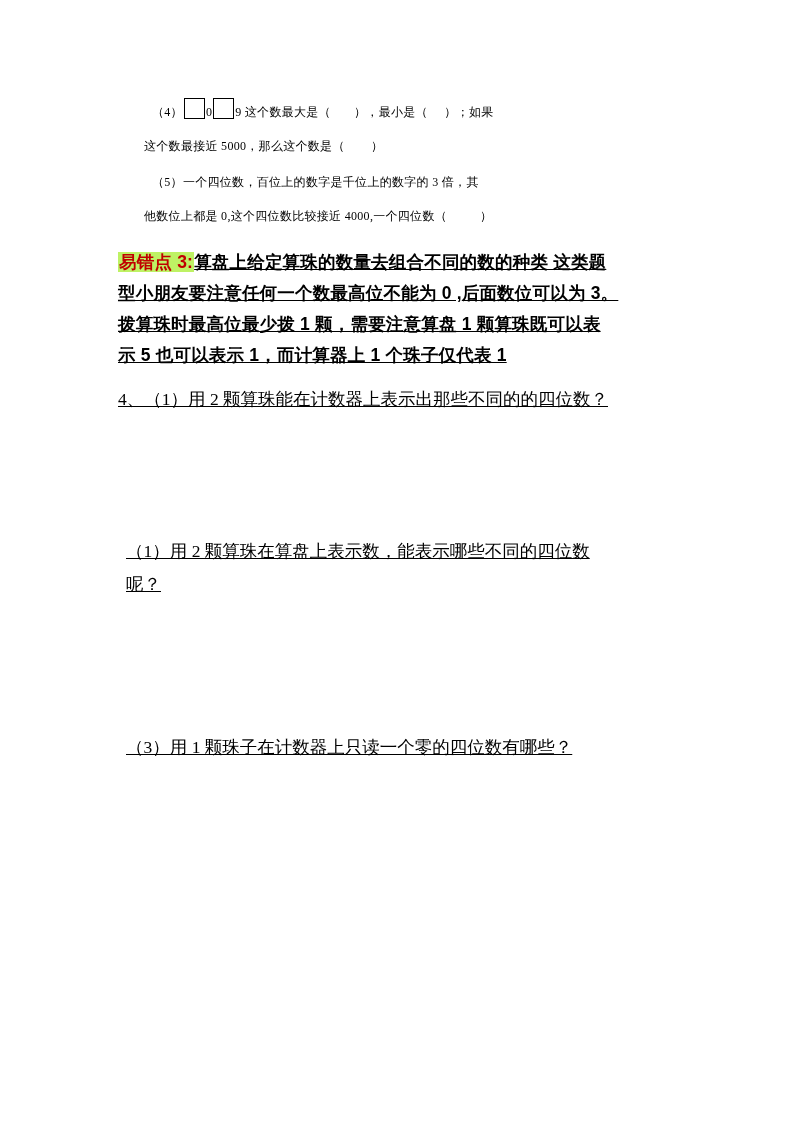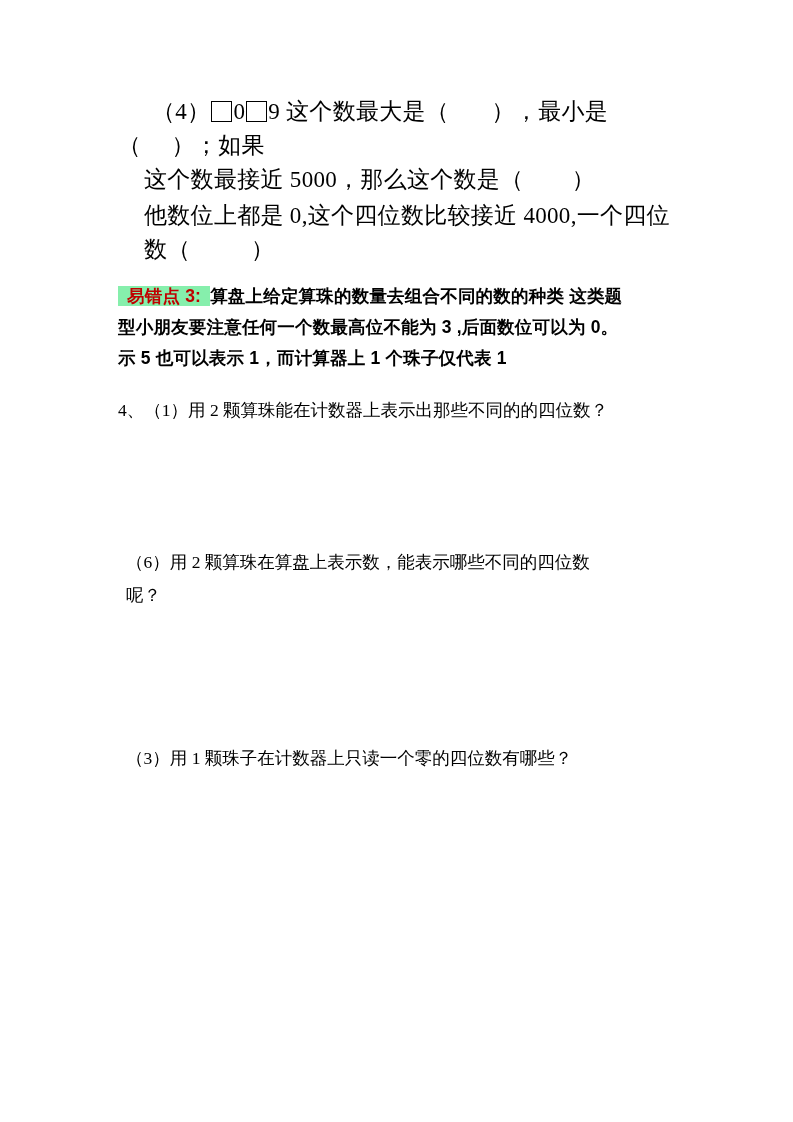--- a/index.html
+++ b/index.html
@@ -15,21 +15,21 @@
     overflow: hidden;
   }
   .page {
     position: relative;
     width: 793px;
     height: 1122px;
     box-sizing: border-box;
     padding: 95px 110px 0 118px;
   }
   .line {
-    font-size: 23px;
+    font-size: 12px;
     line-height: 34px;
     letter-spacing: 0.3px;
   }
   .q-block {
     margin-bottom: 2px;
   }
   .indent-1 {
     text-indent: 34px;
   }
   .indent-2 {
@@ -45,32 +45,34 @@
   }
   .tip {
     margin-top: 14px;
     font-family: "Liberation Sans", sans-serif;
     font-weight: bold;
     font-size: 17.5px;
     line-height: 31px;
     letter-spacing: 0.2px;
   }
   .tip-label {
-    background: #86efac;
+    background: #bef264;
     color: #c00000;
     font-weight: bold;
-    padding: 0 9px;
+    padding: 0 1px;
   }
   .tip-body {
     color: #000000;
+    text-decoration: underline;
   }
   .sec4 {
-    margin-top: 20px;
+    margin-top: 12px;
     font-size: 17.5px;
     line-height: 32px;
+    text-decoration: underline;
   }
   .sub-q {
     font-size: 17.5px;
     line-height: 33px;
     padding-left: 8px;
   }
   .gap-lg { height: 120px; }
   .gap-md { height: 130px; }
 </style>
 </head>
@@ -81,39 +83,43 @@
   <div class="q-block">
     <div class="line indent-1">
       <span>（4）</span><span class="blank-box"></span><span>0</span><span class="blank-box"></span><span>9 这个数最大是（</span>&nbsp;&nbsp;&nbsp;&nbsp;&nbsp;&nbsp;&nbsp;<span>），最小是（</span>&nbsp;&nbsp;&nbsp;&nbsp;&nbsp;<span>）；如果</span>
     </div>
     <div class="line indent-2">
       <span>这个数最接近 5000，那么这个数是（</span>&nbsp;&nbsp;&nbsp;&nbsp;&nbsp;&nbsp;&nbsp;&nbsp;<span>）</span>
     </div>
   </div>
 
   <div class="q-block">
+    <div class="line indent-1">
+      <span>（5）一个四位数，百位上的数字是千位上的数字的 3 倍，其</span>
+    </div>
     <div class="line indent-2">
       <span>他数位上都是 0,这个四位数比较接近 4000,一个四位数（</span>&nbsp;&nbsp;&nbsp;&nbsp;&nbsp;&nbsp;&nbsp;&nbsp;&nbsp;&nbsp;<span>）</span>
     </div>
   </div>
 
   <div class="tip">
     <div>
       <span class="tip-label">易错点 3:</span><span class="tip-body">算盘上给定算珠的数量去组合不同的数的种类 这类题</span>
     </div>
-    <div class="tip-body">型小朋友要注意任何一个数最高位不能为 3 ,后面数位可以为 0。</div>
+    <div class="tip-body">型小朋友要注意任何一个数最高位不能为 0 ,后面数位可以为 3。</div>
+    <div class="tip-body">拨算珠时最高位最少拨 1 颗，需要注意算盘 1 颗算珠既可以表</div>
     <div class="tip-body">示 5 也可以表示 1，而计算器上 1 个珠子仅代表 1</div>
   </div>
 
   <div class="sec4">
     <div>4、（1）用 2 颗算珠能在计数器上表示出那些不同的的四位数？</div>
 
     <div class="gap-lg"></div>
 
-    <div class="sub-q">（6）用 2 颗算珠在算盘上表示数，能表示哪些不同的四位数</div>
+    <div class="sub-q">（1）用 2 颗算珠在算盘上表示数，能表示哪些不同的四位数</div>
     <div class="sub-q">呢？</div>
 
     <div class="gap-md"></div>
 
     <div class="sub-q">（3）用 1 颗珠子在计数器上只读一个零的四位数有哪些？</div>
   </div>
 
 </div>
 
 </body></html>

